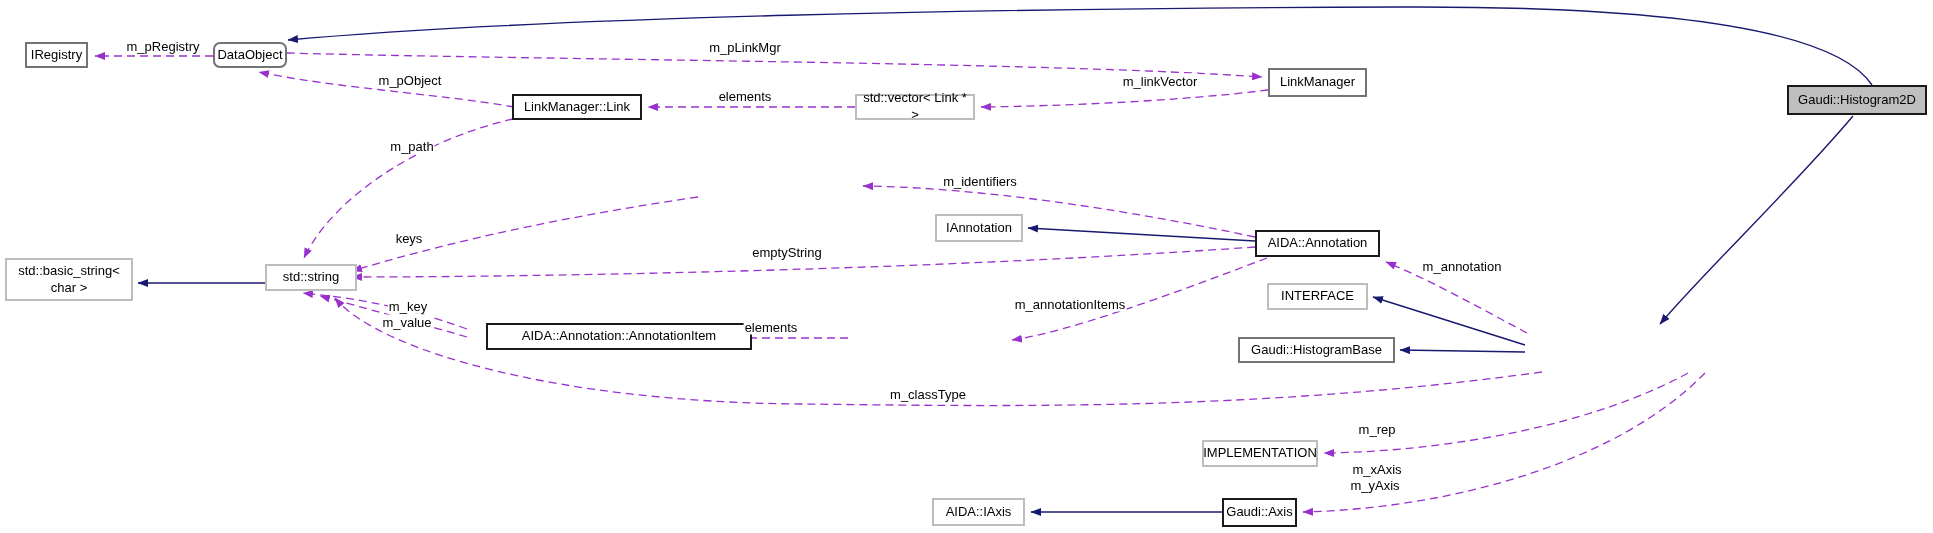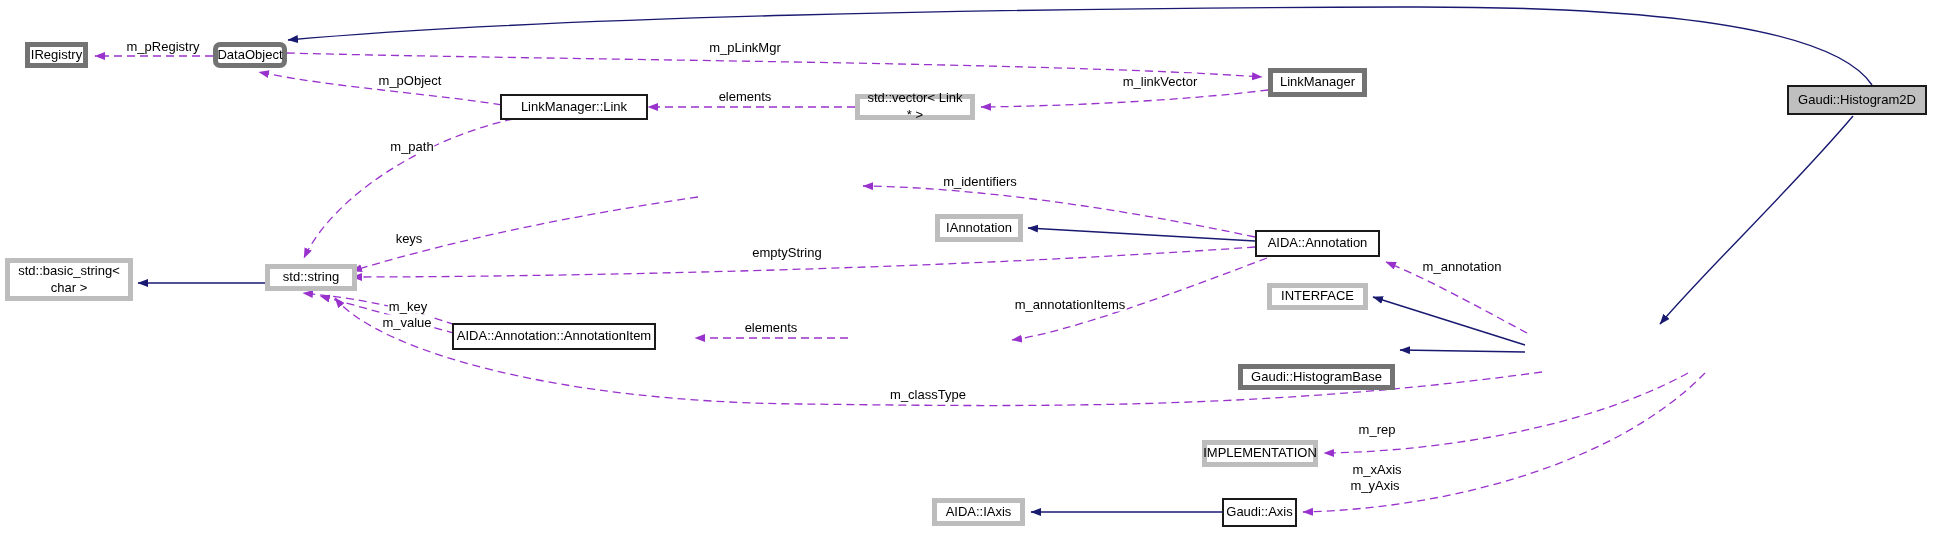--- a/index.html
+++ b/index.html
@@ -7,21 +7,21 @@
     position:relative;width:1933px;height:533px;overflow:hidden;
     font-family:"Liberation Sans","DejaVu Sans",sans-serif;
     font-size:13px;color:#000;background:#fff;
   }
   #edges{position:absolute;left:0;top:0;width:1933px;height:533px;}
   .edge-solid{stroke:var(--navy);fill:none;stroke-width:1.4;}
   .edge-dashed{stroke:var(--purple);fill:none;stroke-width:1.3;stroke-dasharray:8 5;}
   .mk-navy{fill:var(--navy);}
   .mk-purple{fill:var(--purple);}
   .node{
-    position:absolute;background:#fff;border:5px solid #737373;
+    position:absolute;background:#fff;border:2px solid #737373;
     display:flex;align-items:center;justify-content:center;text-align:center;
     white-space:pre-line;line-height:1.3;box-sizing:border-box;padding:0 4px;
   }
   .node.gray{border-color:#bdbdbd;}
   .node.bold{border:2px solid #1a1a1a;}
   .node.selected{background:var(--sel);}
   .elabel{
     position:absolute;transform:translate(-50%,-50%);
     white-space:nowrap;background:#fff;padding:0 1px;
   }
@@ -63,32 +63,32 @@
     <path class="edge-dashed" marker-end="url(#ap)" d="M 467,337 C 415,322 358,306 320,296"></path>
     <path class="edge-dashed" marker-end="url(#ap)" d="M 848,338 L 695,338"></path>
     <path class="edge-dashed" marker-end="url(#ap)" d="M 1542,372 C 1250,412 1000,406 800,404 C 560,402 380,352 335,298"></path>
     <path class="edge-dashed" marker-end="url(#ap)" d="M 1527,333 C 1480,308 1432,281 1386,262"></path>
     <path class="edge-dashed" marker-end="url(#ap)" d="M 1688,373 C 1580,432 1424,452 1324,453"></path>
     <path class="edge-dashed" marker-end="url(#ap)" d="M 1705,373 C 1620,460 1458,508 1303,512"></path>
   </svg>
 
   <div class="node" style="left:25px;top:42px;width:63px;height:26px;">IRegistry</div>
   <div class="node" style="left:213px;top:42px;width:74px;height:26px;border-radius:7px;">DataObject</div>
-  <div class="node bold" style="left:500px;top:94px;width:148px;height:26px;">LinkManager::Link</div>
+  <div class="node bold" style="left:512px;top:94px;width:130px;height:26px;">LinkManager::Link</div>
   <div class="node gray" style="left:855px;top:94px;width:120px;height:26px;">std::vector&lt; Link * &gt;</div>
   <div class="node" style="left:1268px;top:68px;width:99px;height:29px;">LinkManager</div>
   <div class="node gray" style="left:935px;top:214px;width:88px;height:28px;">IAnnotation</div>
   <div class="node bold" style="left:1255px;top:230px;width:125px;height:27px;">AIDA::Annotation</div>
   <div class="node gray" style="left:1267px;top:283px;width:101px;height:27px;">INTERFACE</div>
-  <div class="node" style="left:1238px;top:337px;width:157px;height:26px;margin-top:27px;">Gaudi::HistogramBase</div>
+  <div class="node" style="left:1238px;top:337px;width:157px;height:26px;">Gaudi::HistogramBase</div>
   <div class="node bold selected" style="left:1787px;top:85px;width:140px;height:30px;">Gaudi::Histogram2D</div>
   <div class="node gray" style="left:5px;top:258px;width:128px;height:43px;">std::basic_string&lt;
 char &gt;</div>
   <div class="node gray" style="left:265px;top:264px;width:92px;height:27px;">std::string</div>
-  <div class="node bold" style="left:452px;top:323px;width:204px;height:27px;text-align:right;">AIDA::Annotation::AnnotationItem</div>
+  <div class="node bold" style="left:486px;top:323px;width:266px;height:27px;text-align:right;">AIDA::Annotation::AnnotationItem</div>
   <div class="node gray" style="left:1202px;top:440px;width:116px;height:27px;">IMPLEMENTATION</div>
   <div class="node bold" style="left:1222px;top:498px;width:75px;height:29px;">Gaudi::Axis</div>
   <div class="node gray" style="left:932px;top:498px;width:93px;height:28px;">AIDA::IAxis</div>
 
   <div class="elabel" style="left:163px;top:46px;">m_pRegistry</div>
   <div class="elabel" style="left:410px;top:80px;">m_pObject</div>
   <div class="elabel" style="left:745px;top:47px;">m_pLinkMgr</div>
   <div class="elabel" style="left:1160px;top:81px;">m_linkVector</div>
   <div class="elabel" style="left:745px;top:96px;">elements</div>
   <div class="elabel" style="left:412px;top:146px;">m_path</div>

